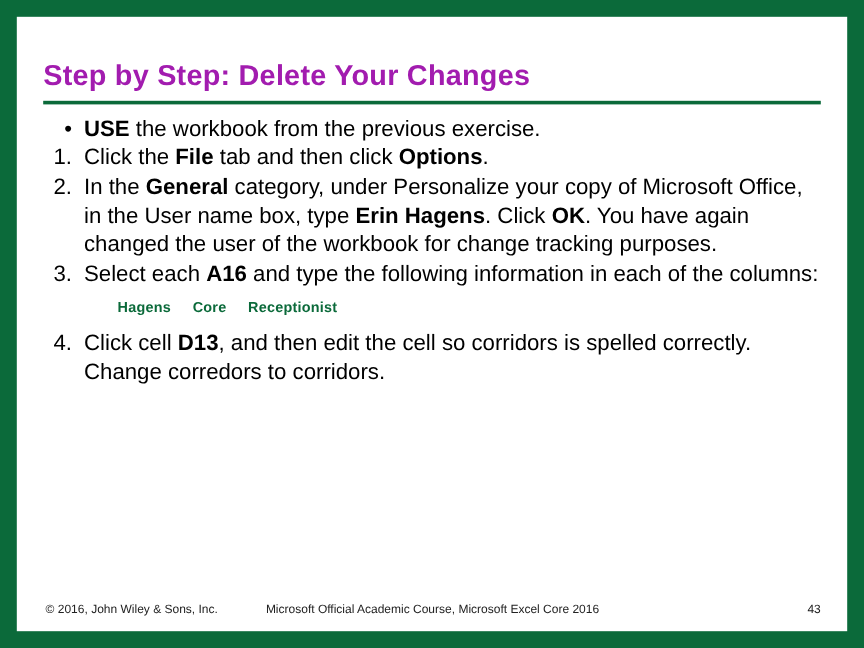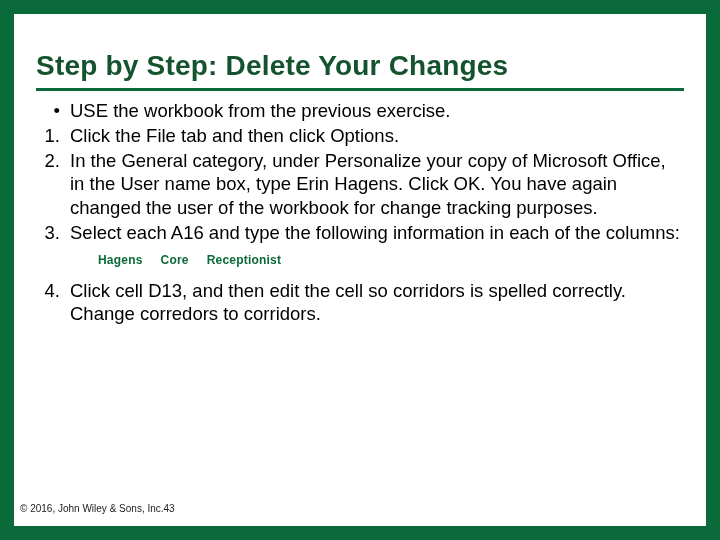--- a/index.html
+++ b/index.html
@@ -13,22 +13,22 @@
   .slide {
     box-sizing: border-box;
     width: 720px;
     height: 540px;
     border: 14px solid #0b6a3a;
     background: #fff;
     position: relative;
     padding: 24px 22px 0 22px;
   }
   .title {
-    color: #14532d;
-    font-size: 28px;
+    color: #a21caf;
+    font-size: 24px;
     font-weight: 700;
     letter-spacing: 0.2px;
     margin: 12px 0 6px 0;
     line-height: 1.15;
   }
   .rule {
     height: 0;
     border: 0;
     border-top: 3px solid #0b6a3a;
     margin: 4px 0 8px 0;
@@ -45,37 +45,37 @@
   .marker {
     width: 34px;
     flex: 0 0 34px;
     text-align: right;
     padding-right: 10px;
     box-sizing: border-box;
   }
   .body-text {
     flex: 1 1 auto;
   }
-  b { font-weight: 400; }
+  b { font-weight: 700; }
   .table-strip {
     display: flex;
     gap: 18px;
     margin: 6px 0 2px 14px;
     padding: 2px 14px;
   }
   .cell {
     color: #0b6a3a;
     font-size: 12px;
     font-weight: 700;
     letter-spacing: 0.2px;
   }
   .cell.wide { margin-left: 8px; }
   .footer {
     position: absolute;
-    left: 6px;
+    left: 24px;
     right: 22px;
     bottom: 12px;
     display: flex;
     align-items: flex-end;
     font-size: 10px;
     color: #222;
   }
   .footer .fl { flex: 0 0 auto; }
   .footer .fc { flex: 1 1 auto; text-align: left; padding-left: 40px; }
   .footer .fr { flex: 0 0 auto; }
@@ -133,16 +133,17 @@
       <div class="marker">4.</div>
       <div class="body-text">
         <span>Click cell </span><span><b>D13</b></span><span>, and then edit the cell so corridors is spelled correctly. Change corredors to corridors.</span>
       </div>
     </div>
 
   </div>
 
   <div class="footer">
     <div class="fl">© 2016, John Wiley &amp; Sons, Inc.</div>
+    <div class="fc">Microsoft Official Academic Course, Microsoft Excel Core 2016</div>
     <div class="fr">43</div>
   </div>
 
 </div>
 
 </body></html>

